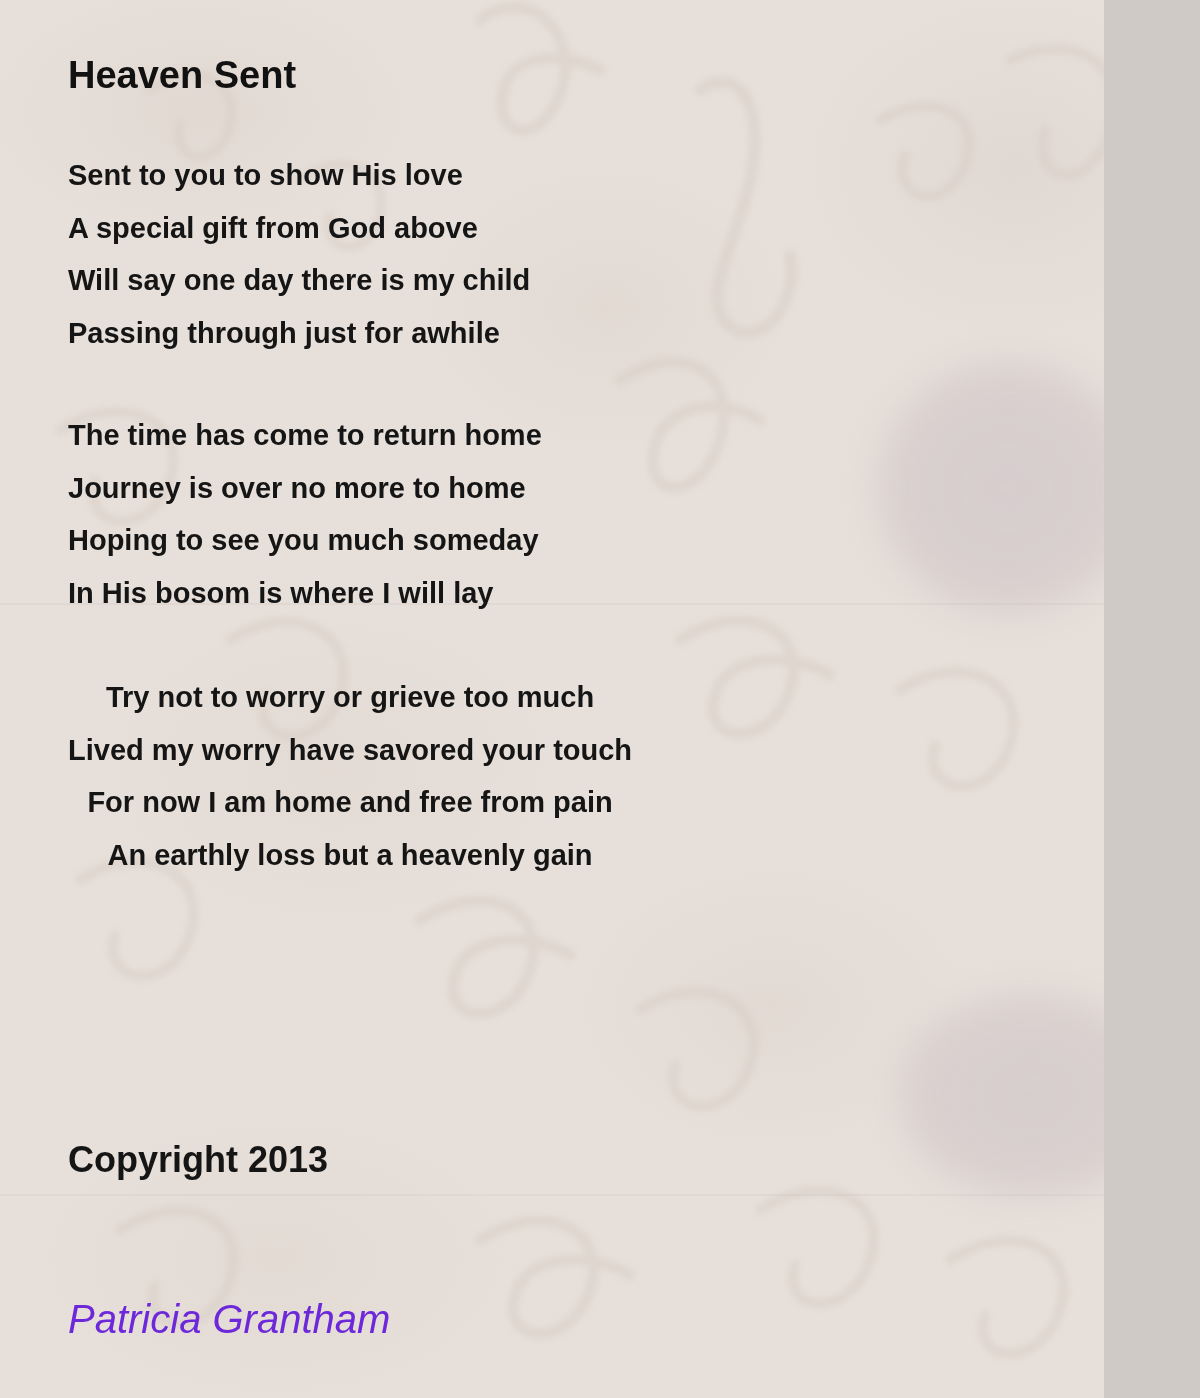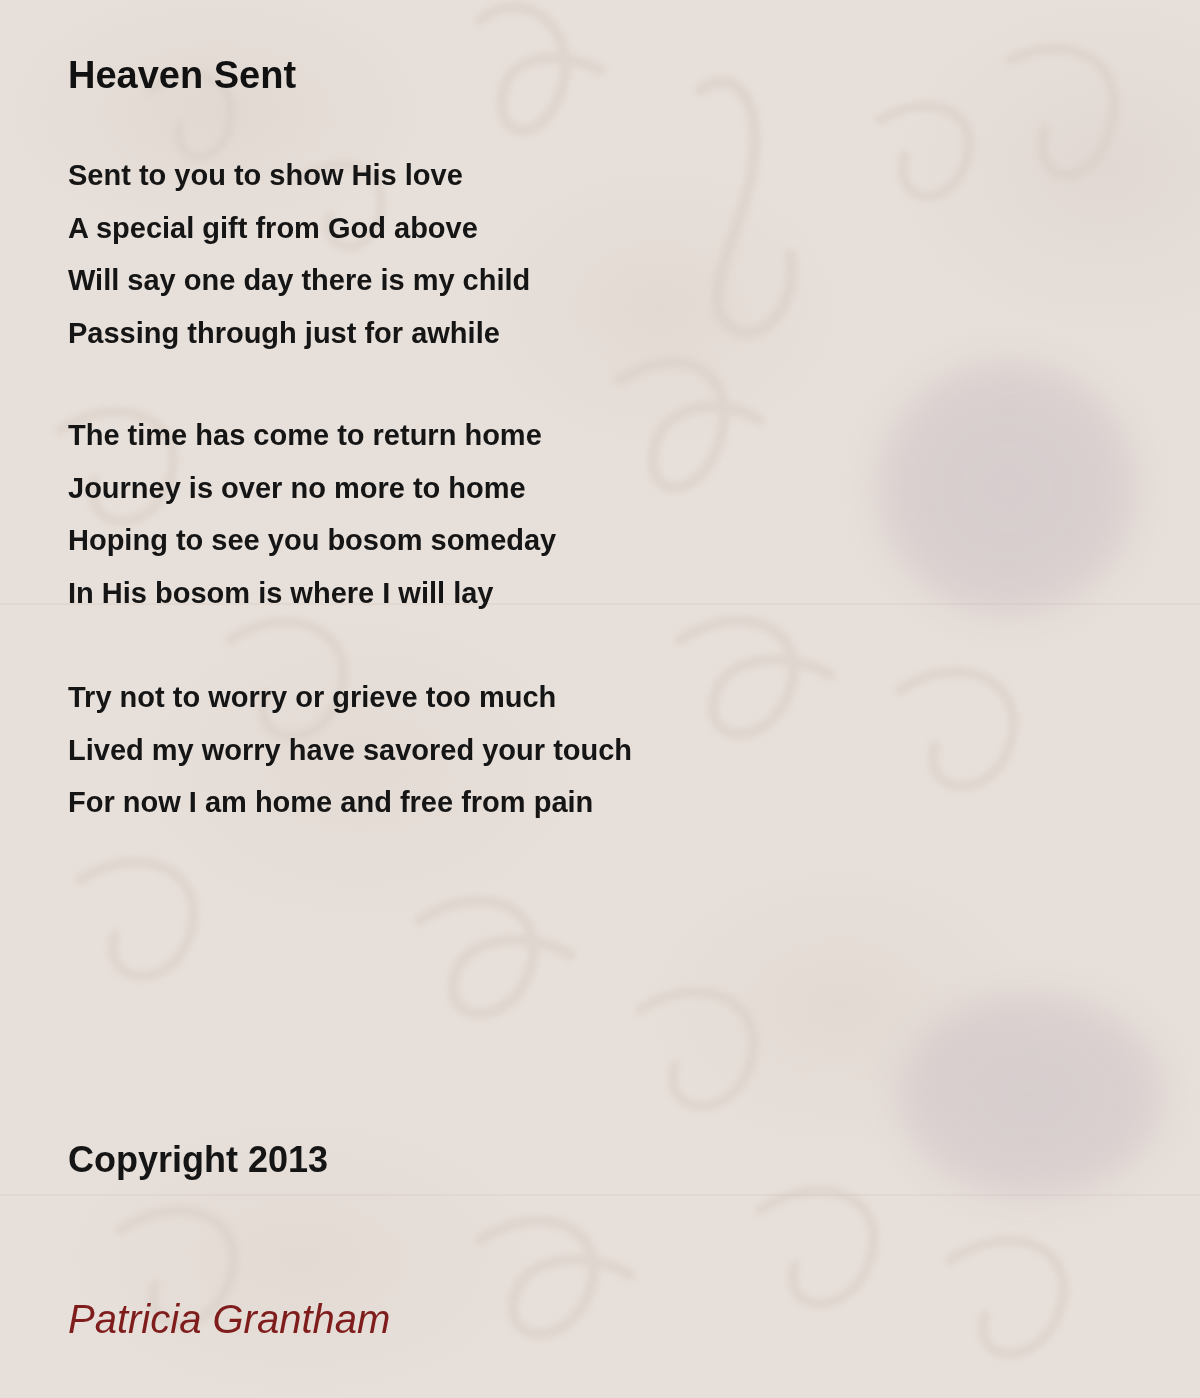--- a/index.html
+++ b/index.html
@@ -2,21 +2,21 @@
 <html><head>
 <meta charset="utf-8">
 <style>
   html, body {
     margin: 0;
     padding: 0;
     background: #cfcac6;
   }
   .page {
     position: relative;
-    width: 1200px;
+    width: 1104px;
     height: 1398px;
     overflow: hidden;
     background: #e7dfd9;
     font-family: "Liberation Sans", sans-serif;
     color: #151515;
   }
   
   .texture {
     position: absolute;
     inset: 0;
@@ -75,40 +75,40 @@
   .stanza {
     position: absolute;
     left: 68px;
     font-size: 29px;
     font-weight: bold;
     line-height: 52.5px;
     white-space: nowrap;
   }
   .stanza-1 { top: 149px; }
   .stanza-2 { top: 409px; }
-  .stanza-3 { top: 671px; }
+  .stanza-3 { top: 671px; text-align: center; }
   .copyright {
     position: absolute;
     left: 68px;
     top: 1134px;
     font-size: 36px;
     font-weight: bold;
     line-height: 52.5px;
     white-space: nowrap;
   }
   .author {
     position: absolute;
     left: 68px;
     top: 1293px;
     font-size: 40px;
     font-style: italic;
     font-weight: normal;
     line-height: 52px;
     white-space: nowrap;
-    color: #7f1d1d;
+    color: #6d28d9;
   }
 </style>
 </head>
 <body>
 
 <div class="page">
 
   <div class="mottle"></div>
 
   <svg class="texture" width="1200" height="1398" viewBox="0 0 1200 1398" aria-hidden="true">
@@ -145,27 +145,28 @@
   <div class="stanza stanza-1">
     <div class="line">Sent to you to show His love</div>
     <div class="line">A special gift from God above</div>
     <div class="line">Will say one day there is my child</div>
     <div class="line">Passing through just for awhile</div>
   </div>
 
   <div class="stanza stanza-2">
     <div class="line">The time has come to return home</div>
     <div class="line">Journey is over no more to home</div>
-    <div class="line">Hoping to see you bosom someday</div>
+    <div class="line">Hoping to see you much someday</div>
     <div class="line">In His bosom is where I will lay</div>
   </div>
 
   <div class="stanza stanza-3">
     <div class="line">Try not to worry or grieve too much</div>
     <div class="line">Lived my worry have savored your touch</div>
     <div class="line">For now I am home and free from pain</div>
+    <div class="line">An earthly loss but a heavenly gain</div>
   </div>
 
   <div class="copyright">Copyright 2013</div>
 
   <div class="author">Patricia Grantham</div>
 
 </div>
 
 </body></html>

